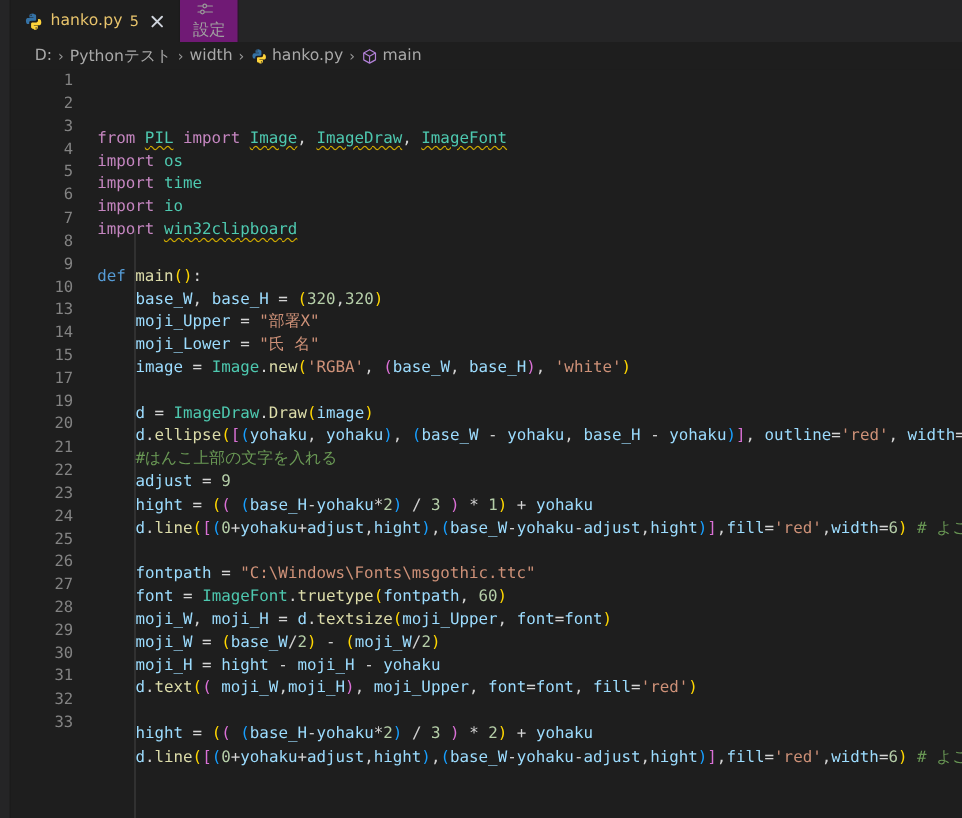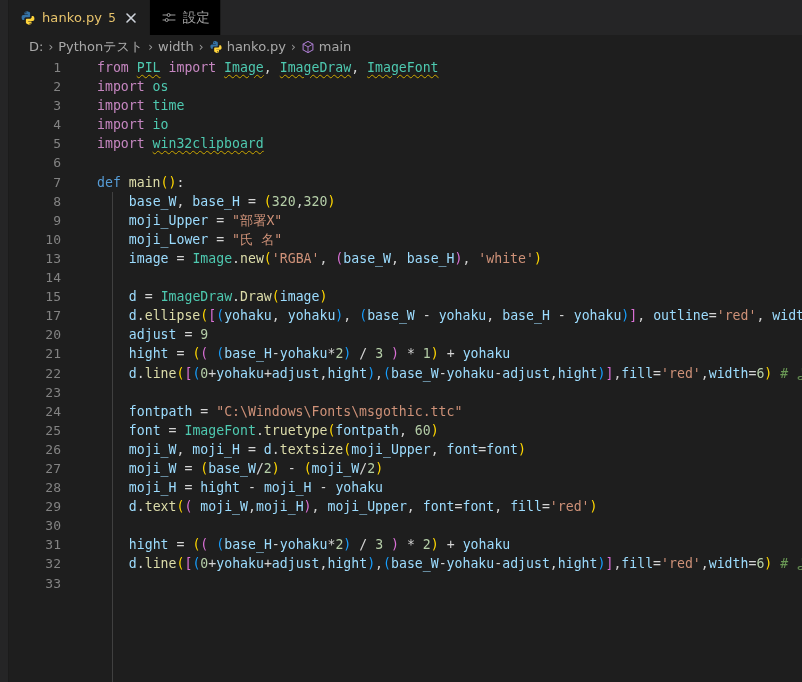--- a/index.html
+++ b/index.html
@@ -56,22 +56,23 @@
     font-size: 13px;
     position: relative;
     white-space: nowrap;
     border-right: 1px solid #1b1b1b;
   }
   .tab.active {
     background: #1e1e1e;
     color: #e7c46b;
   }
   .tab.inactive {
-    background: #000000;
+    background: #701a75;
     color: #9a9a9a;
+    flex-direction: column;
   }
   .tab-icon {
     width: 16px; height: 16px;
     margin-right: 6px;
     flex: 0 0 16px;
     display: inline-block;
     position: relative;
   }
   .tab-label {
     font-size: 13px;
@@ -168,25 +169,26 @@
     color: #838383;
     font-family: "DejaVu Sans Mono", monospace;
     font-size: 13px;
     user-select: none;
   }
   .row.current .lnum {
     color: #c6c6c6;
   }
   .code {
     position: absolute;
-    left: 88px;
+    left: 72px;
     font-family: "DejaVu Sans Mono", monospace;
     font-size: 13.2px;
     letter-spacing: 0px;
     color: #d4d4d4;
+    margin-top: 48px;
   }
 
   
   #indent-guide {
     position: absolute;
     left: 103px;
     top: 0;
     width: 1px;
     background: #404040;
   }
@@ -303,20 +305,21 @@
         <div class="row"><span class="lnum">5</span><span class="code"><span class="t-kw">import</span><span class="t-op"> </span><span class="t-mod squig">win32clipboard</span></span></div>
         <div class="row"><span class="lnum">6</span><span class="code"></span></div>
         <div class="row"><span class="lnum">7</span><span class="code"><span class="t-kw2">def</span><span class="t-op"> </span><span class="t-fn">main</span><span style="color:#ffd700">(</span><span style="color:#ffd700">)</span><span class="t-op">:</span></span></div>
         <div class="row"><span class="lnum">8</span><span class="code"><span class="t-op"> </span><span class="t-op"> </span><span class="t-op"> </span><span class="t-op"> </span><span class="t-var">base_W</span><span class="t-op">,</span><span class="t-op"> </span><span class="t-var">base_H</span><span class="t-op"> </span><span class="t-op">=</span><span class="t-op"> </span><span style="color:#ffd700">(</span><span class="t-num">320</span><span class="t-op">,</span><span class="t-num">320</span><span style="color:#ffd700">)</span></span></div>
         <div class="row"><span class="lnum">9</span><span class="code"><span class="t-op"> </span><span class="t-op"> </span><span class="t-op"> </span><span class="t-op"> </span><span class="t-var">moji_Upper</span><span class="t-op"> </span><span class="t-op">=</span><span class="t-op"> </span><span class="t-str">"部署X"</span></span></div>
         <div class="row"><span class="lnum">10</span><span class="code"><span class="t-op"> </span><span class="t-op"> </span><span class="t-op"> </span><span class="t-op"> </span><span class="t-var">moji_Lower</span><span class="t-op"> </span><span class="t-op">=</span><span class="t-op"> </span><span class="t-str">"氏 名"</span></span></div>
         <div class="row"><span class="lnum">13</span><span class="code"><span class="t-op"> </span><span class="t-op"> </span><span class="t-op"> </span><span class="t-op"> </span><span class="t-var">image</span><span class="t-op"> </span><span class="t-op">=</span><span class="t-op"> </span><span class="t-mod">Image</span><span class="t-op">.</span><span class="t-fn">new</span><span style="color:#ffd700">(</span><span class="t-str">'RGBA'</span><span class="t-op">,</span><span class="t-op"> </span><span style="color:#da70d6">(</span><span class="t-var">base_W</span><span class="t-op">,</span><span class="t-op"> </span><span class="t-var">base_H</span><span style="color:#da70d6">)</span><span class="t-op">,</span><span class="t-op"> </span><span class="t-str">'white'</span><span style="color:#ffd700">)</span></span></div>
         <div class="row"><span class="lnum">14</span></div>
         <div class="row"><span class="lnum">15</span><span class="code"><span class="t-op"> </span><span class="t-op"> </span><span class="t-op"> </span><span class="t-op"> </span><span class="t-var">d</span><span class="t-op"> </span><span class="t-op">=</span><span class="t-op"> </span><span class="t-mod">ImageDraw</span><span class="t-op">.</span><span class="t-fn">Draw</span><span style="color:#ffd700">(</span><span class="t-var">image</span><span style="color:#ffd700">)</span></span></div>
         <div class="row"><span class="lnum">17</span><span class="code"><span class="t-op"> </span><span class="t-op"> </span><span class="t-op"> </span><span class="t-op"> </span><span class="t-var">d</span><span class="t-op">.</span><span class="t-fn">ellipse</span><span style="color:#ffd700">(</span><span style="color:#da70d6">[</span><span style="color:#179fff">(</span><span class="t-var">yohaku</span><span class="t-op">,</span><span class="t-op"> </span><span class="t-var">yohaku</span><span style="color:#179fff">)</span><span class="t-op">,</span><span class="t-op"> </span><span style="color:#179fff">(</span><span class="t-var">base_W</span><span class="t-op"> </span><span class="t-op">-</span><span class="t-op"> </span><span class="t-var">yohaku</span><span class="t-op">,</span><span class="t-op"> </span><span class="t-var">base_H</span><span class="t-op"> </span><span class="t-op">-</span><span class="t-op"> </span><span class="t-var">yohaku</span><span style="color:#179fff">)</span><span style="color:#da70d6">]</span><span class="t-op">,</span><span class="t-op"> </span><span class="t-var">outline</span><span class="t-op">=</span><span class="t-str">'red'</span><span class="t-op">,</span><span class="t-op"> </span><span class="t-var">width</span><span class="t-op">=</span></span></div>
+        <div class="row"><span class="lnum">19</span><span class="code"><span class="t-op"> </span><span class="t-op"> </span><span class="t-op"> </span><span class="t-op"> </span><span class="t-com">#はんこ上部の文字を入れる</span></span></div>
         <div class="row"><span class="lnum">20</span><span class="code"><span class="t-op"> </span><span class="t-op"> </span><span class="t-op"> </span><span class="t-op"> </span><span class="t-var">adjust</span><span class="t-op"> </span><span class="t-op">=</span><span class="t-op"> </span><span class="t-num">9</span></span></div>
         <div class="row"><span class="lnum">21</span><span class="code"><span class="t-op"> </span><span class="t-op"> </span><span class="t-op"> </span><span class="t-op"> </span><span class="t-var">hight</span><span class="t-op"> </span><span class="t-op">=</span><span class="t-op"> </span><span style="color:#ffd700">(</span><span style="color:#da70d6">(</span><span class="t-op"> </span><span style="color:#179fff">(</span><span class="t-var">base_H</span><span class="t-op">-</span><span class="t-var">yohaku</span><span class="t-op">*</span><span class="t-num">2</span><span style="color:#179fff">)</span><span class="t-op"> </span><span class="t-op">/</span><span class="t-op"> </span><span class="t-num">3</span><span class="t-op"> </span><span style="color:#da70d6">)</span><span class="t-op"> </span><span class="t-op">*</span><span class="t-op"> </span><span class="t-num">1</span><span style="color:#ffd700">)</span><span class="t-op"> </span><span class="t-op">+</span><span class="t-op"> </span><span class="t-var">yohaku</span></span></div>
         <div class="row"><span class="lnum">22</span><span class="code"><span class="t-op"> </span><span class="t-op"> </span><span class="t-op"> </span><span class="t-op"> </span><span class="t-var">d</span><span class="t-op">.</span><span class="t-fn">line</span><span style="color:#ffd700">(</span><span style="color:#da70d6">[</span><span style="color:#179fff">(</span><span class="t-num">0</span><span class="t-op">+</span><span class="t-var">yohaku</span><span class="t-op">+</span><span class="t-var">adjust</span><span class="t-op">,</span><span class="t-var">hight</span><span style="color:#179fff">)</span><span class="t-op">,</span><span style="color:#179fff">(</span><span class="t-var">base_W</span><span class="t-op">-</span><span class="t-var">yohaku</span><span class="t-op">-</span><span class="t-var">adjust</span><span class="t-op">,</span><span class="t-var">hight</span><span style="color:#179fff">)</span><span style="color:#da70d6">]</span><span class="t-op">,</span><span class="t-var">fill</span><span class="t-op">=</span><span class="t-str">'red'</span><span class="t-op">,</span><span class="t-var">width</span><span class="t-op">=</span><span class="t-num">6</span><span style="color:#ffd700">)</span><span class="t-op"> </span><span class="t-com"># よこ線を</span></span></div>
         <div class="row"><span class="lnum">23</span><span class="code"></span></div>
         <div class="row"><span class="lnum">24</span><span class="code"><span class="t-op"> </span><span class="t-op"> </span><span class="t-op"> </span><span class="t-op"> </span><span class="t-var">fontpath</span><span class="t-op"> </span><span class="t-op">=</span><span class="t-op"> </span><span class="t-str">"C:\Windows\Fonts\msgothic.ttc"</span></span></div>
         <div class="row"><span class="lnum">25</span><span class="code"><span class="t-op"> </span><span class="t-op"> </span><span class="t-op"> </span><span class="t-op"> </span><span class="t-var">font</span><span class="t-op"> </span><span class="t-op">=</span><span class="t-op"> </span><span class="t-mod">ImageFont</span><span class="t-op">.</span><span class="t-fn">truetype</span><span style="color:#ffd700">(</span><span class="t-var">fontpath</span><span class="t-op">,</span><span class="t-op"> </span><span class="t-num">60</span><span style="color:#ffd700">)</span></span></div>
         <div class="row"><span class="lnum">26</span><span class="code"><span class="t-op"> </span><span class="t-op"> </span><span class="t-op"> </span><span class="t-op"> </span><span class="t-var">moji_W</span><span class="t-op">,</span><span class="t-op"> </span><span class="t-var">moji_H</span><span class="t-op"> </span><span class="t-op">=</span><span class="t-op"> </span><span class="t-var">d</span><span class="t-op">.</span><span class="t-fn">textsize</span><span style="color:#ffd700">(</span><span class="t-var">moji_Upper</span><span class="t-op">,</span><span class="t-op"> </span><span class="t-var">font</span><span class="t-op">=</span><span class="t-var">font</span><span style="color:#ffd700">)</span></span></div>
         <div class="row"><span class="lnum">27</span><span class="code"><span class="t-op"> </span><span class="t-op"> </span><span class="t-op"> </span><span class="t-op"> </span><span class="t-var">moji_W</span><span class="t-op"> </span><span class="t-op">=</span><span class="t-op"> </span><span style="color:#ffd700">(</span><span class="t-var">base_W</span><span class="t-op">/</span><span class="t-num">2</span><span style="color:#ffd700">)</span><span class="t-op"> </span><span class="t-op">-</span><span class="t-op"> </span><span style="color:#ffd700">(</span><span class="t-var">moji_W</span><span class="t-op">/</span><span class="t-num">2</span><span style="color:#ffd700">)</span></span></div>
         <div class="row"><span class="lnum">28</span><span class="code"><span class="t-op"> </span><span class="t-op"> </span><span class="t-op"> </span><span class="t-op"> </span><span class="t-var">moji_H</span><span class="t-op"> </span><span class="t-op">=</span><span class="t-op"> </span><span class="t-var">hight</span><span class="t-op"> </span><span class="t-op">-</span><span class="t-op"> </span><span class="t-var">moji_H</span><span class="t-op"> </span><span class="t-op">-</span><span class="t-op"> </span><span class="t-var">yohaku</span></span></div>
         <div class="row"><span class="lnum">29</span><span class="code"><span class="t-op"> </span><span class="t-op"> </span><span class="t-op"> </span><span class="t-op"> </span><span class="t-var">d</span><span class="t-op">.</span><span class="t-fn">text</span><span style="color:#ffd700">(</span><span style="color:#da70d6">(</span><span class="t-op"> </span><span class="t-var">moji_W</span><span class="t-op">,</span><span class="t-var">moji_H</span><span style="color:#da70d6">)</span><span class="t-op">,</span><span class="t-op"> </span><span class="t-var">moji_Upper</span><span class="t-op">,</span><span class="t-op"> </span><span class="t-var">font</span><span class="t-op">=</span><span class="t-var">font</span><span class="t-op">,</span><span class="t-op"> </span><span class="t-var">fill</span><span class="t-op">=</span><span class="t-str">'red'</span><span style="color:#ffd700">)</span></span></div>

